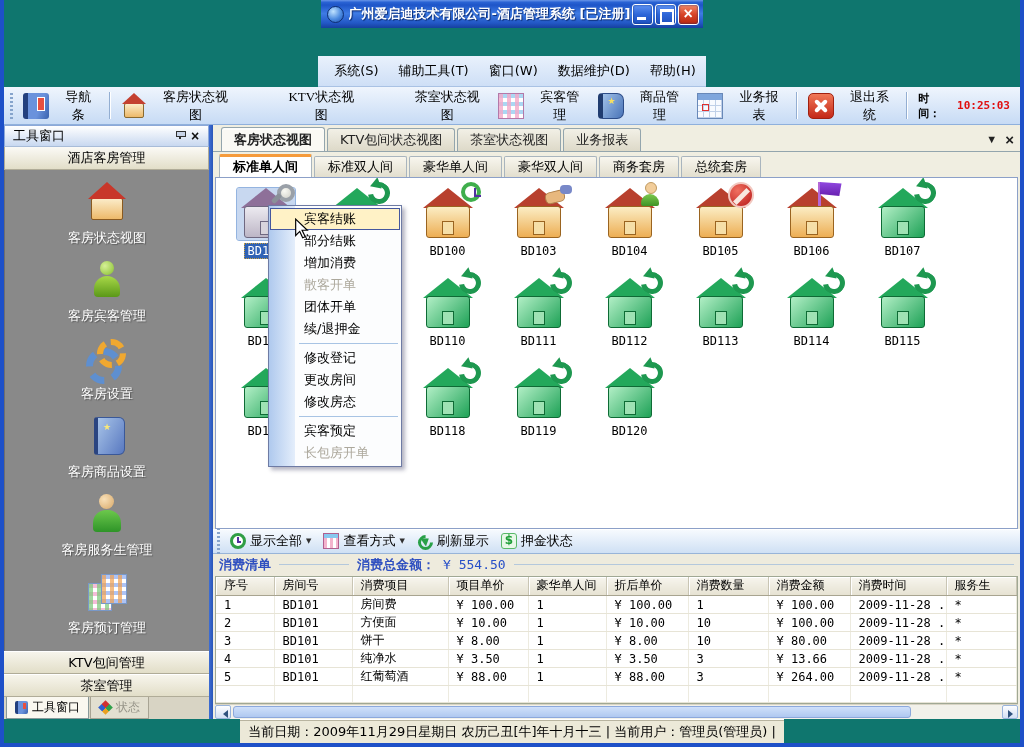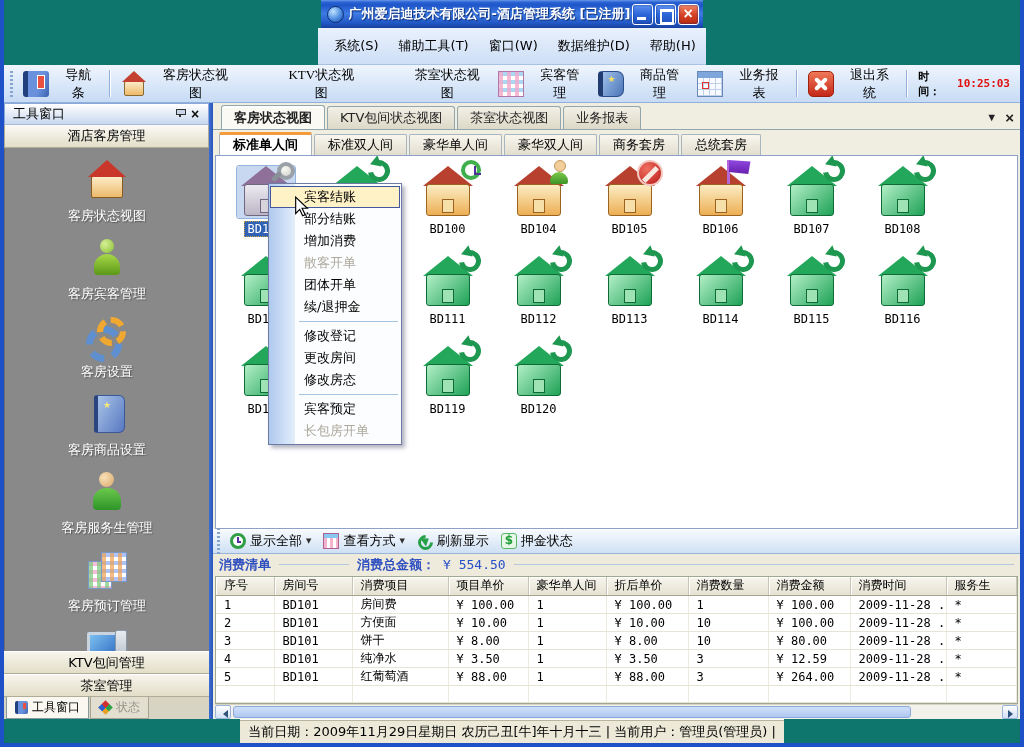--- a/index.html
+++ b/index.html
@@ -12,22 +12,22 @@
   .app-ico{width:17px;height:17px;border-radius:50%;flex:none;margin-right:5px;
     background:radial-gradient(circle at 35% 30%,#BFE2FF,#4C8BE0 55%,#1C4FAE);border:1px solid #0E2E70;}
   .title-text{color:#fff;font-weight:bold;font-size:13px;text-shadow:1px 1px 1px #0A2A6E;flex:1;white-space:nowrap;overflow:hidden;}
   .winbtn{width:21px;height:21px;flex:none;margin-left:2px;border-radius:3px;position:relative;
     background:linear-gradient(#5E92F2,#2E66D8 50%,#1E50BE);border:1px solid #fff;box-shadow:inset 0 0 2px #0C2C74;}
   .winbtn.close{background:linear-gradient(#F08868,#D84428 50%,#B82810);}
   .winbtn.min::after{content:"";position:absolute;left:4px;bottom:4px;width:9px;height:3px;background:#fff;}
   .winbtn.max::after{content:"";position:absolute;left:4px;top:4px;width:10px;height:10px;border:2px solid #fff;border-top-width:3px;}
   .winbtn.close::after{content:"×";color:#fff;font-weight:bold;font-size:16px;line-height:18px;position:absolute;left:4px;top:0;}
   
-  .menubar{height:37px;flex:none;display:flex;align-items:stretch;background:linear-gradient(#E9F1FC,#CEDFF6);
-    border-bottom:1px solid #A9C2E4;padding-left:6px;}
+  .menubar{height:31px;flex:none;display:flex;align-items:stretch;background:linear-gradient(#E9F1FC,#CEDFF6);
+    border-bottom:1px solid #A9C2E4;padding-left:6px;margin-top:28px;}
   .menu-item{border:none;background:transparent;font-size:13px;padding:0 10px;cursor:default;font-family:inherit;}
   
   .toolbar{height:38px;flex:none;display:flex;align-items:center;background:linear-gradient(#EFF5FD,#C7DBF5);
     border-bottom:1px solid #8FB0DC;padding:0 4px;}
   .grip{width:3px;height:26px;flex:none;margin:0 4px 0 2px;
     background:repeating-linear-gradient(#86A4CC 0 2px,transparent 2px 4px);}
   .tb-wrap{display:flex;align-items:center;}
   .tb-wrap.sepafter::after{content:"";width:1px;height:27px;background:#93AED2;margin:0 5px;box-shadow:1px 0 0 #fff;}
   .tb-item{display:flex;align-items:center;gap:10px;border:none;background:transparent;font-size:13px;
     padding:3px 6px;border-radius:3px;font-family:Liberation Serif, serif;cursor:default;}
@@ -447,20 +447,29 @@
             <div class="room clock">
               <div class="ric">
                 <span class="hroof"></span>
                 <span class="hbody"></span>
                 <span class="hdoor"></span>
                 <span class="badge"></span>
               </div>
               <div class="rlabel"><span>BD100</span></div>
             </div>
 
+            <div class="room meeting">
+              <div class="ric">
+                <span class="hroof"></span>
+                <span class="hbody"></span>
+                <span class="hdoor"></span>
+                <span class="badge"></span>
+              </div>
+              <div class="rlabel"><span>BD103</span></div>
+            </div>
 
             <div class="room guest">
               <div class="ric">
                 <span class="hroof"></span>
                 <span class="hbody"></span>
                 <span class="hdoor"></span>
                 <span class="badge"></span>
               </div>
               <div class="rlabel"><span>BD104</span></div>
             </div>
@@ -787,21 +796,21 @@
               </tr>
 
               <tr class="trow">
                 <td>4</td>
                 <td>BD101</td>
                 <td class="cjk">纯净水</td>
                 <td>¥ 3.50</td>
                 <td>1</td>
                 <td>¥ 3.50</td>
                 <td>3</td>
-                <td>¥ 12.59</td>
+                <td>¥ 13.66</td>
                 <td>2009-11-28 ...</td>
                 <td>*</td>
               </tr>
 
               <tr class="trow">
                 <td>5</td>
                 <td>BD101</td>
                 <td class="cjk">红葡萄酒</td>
                 <td>¥ 88.00</td>
                 <td>1</td>

